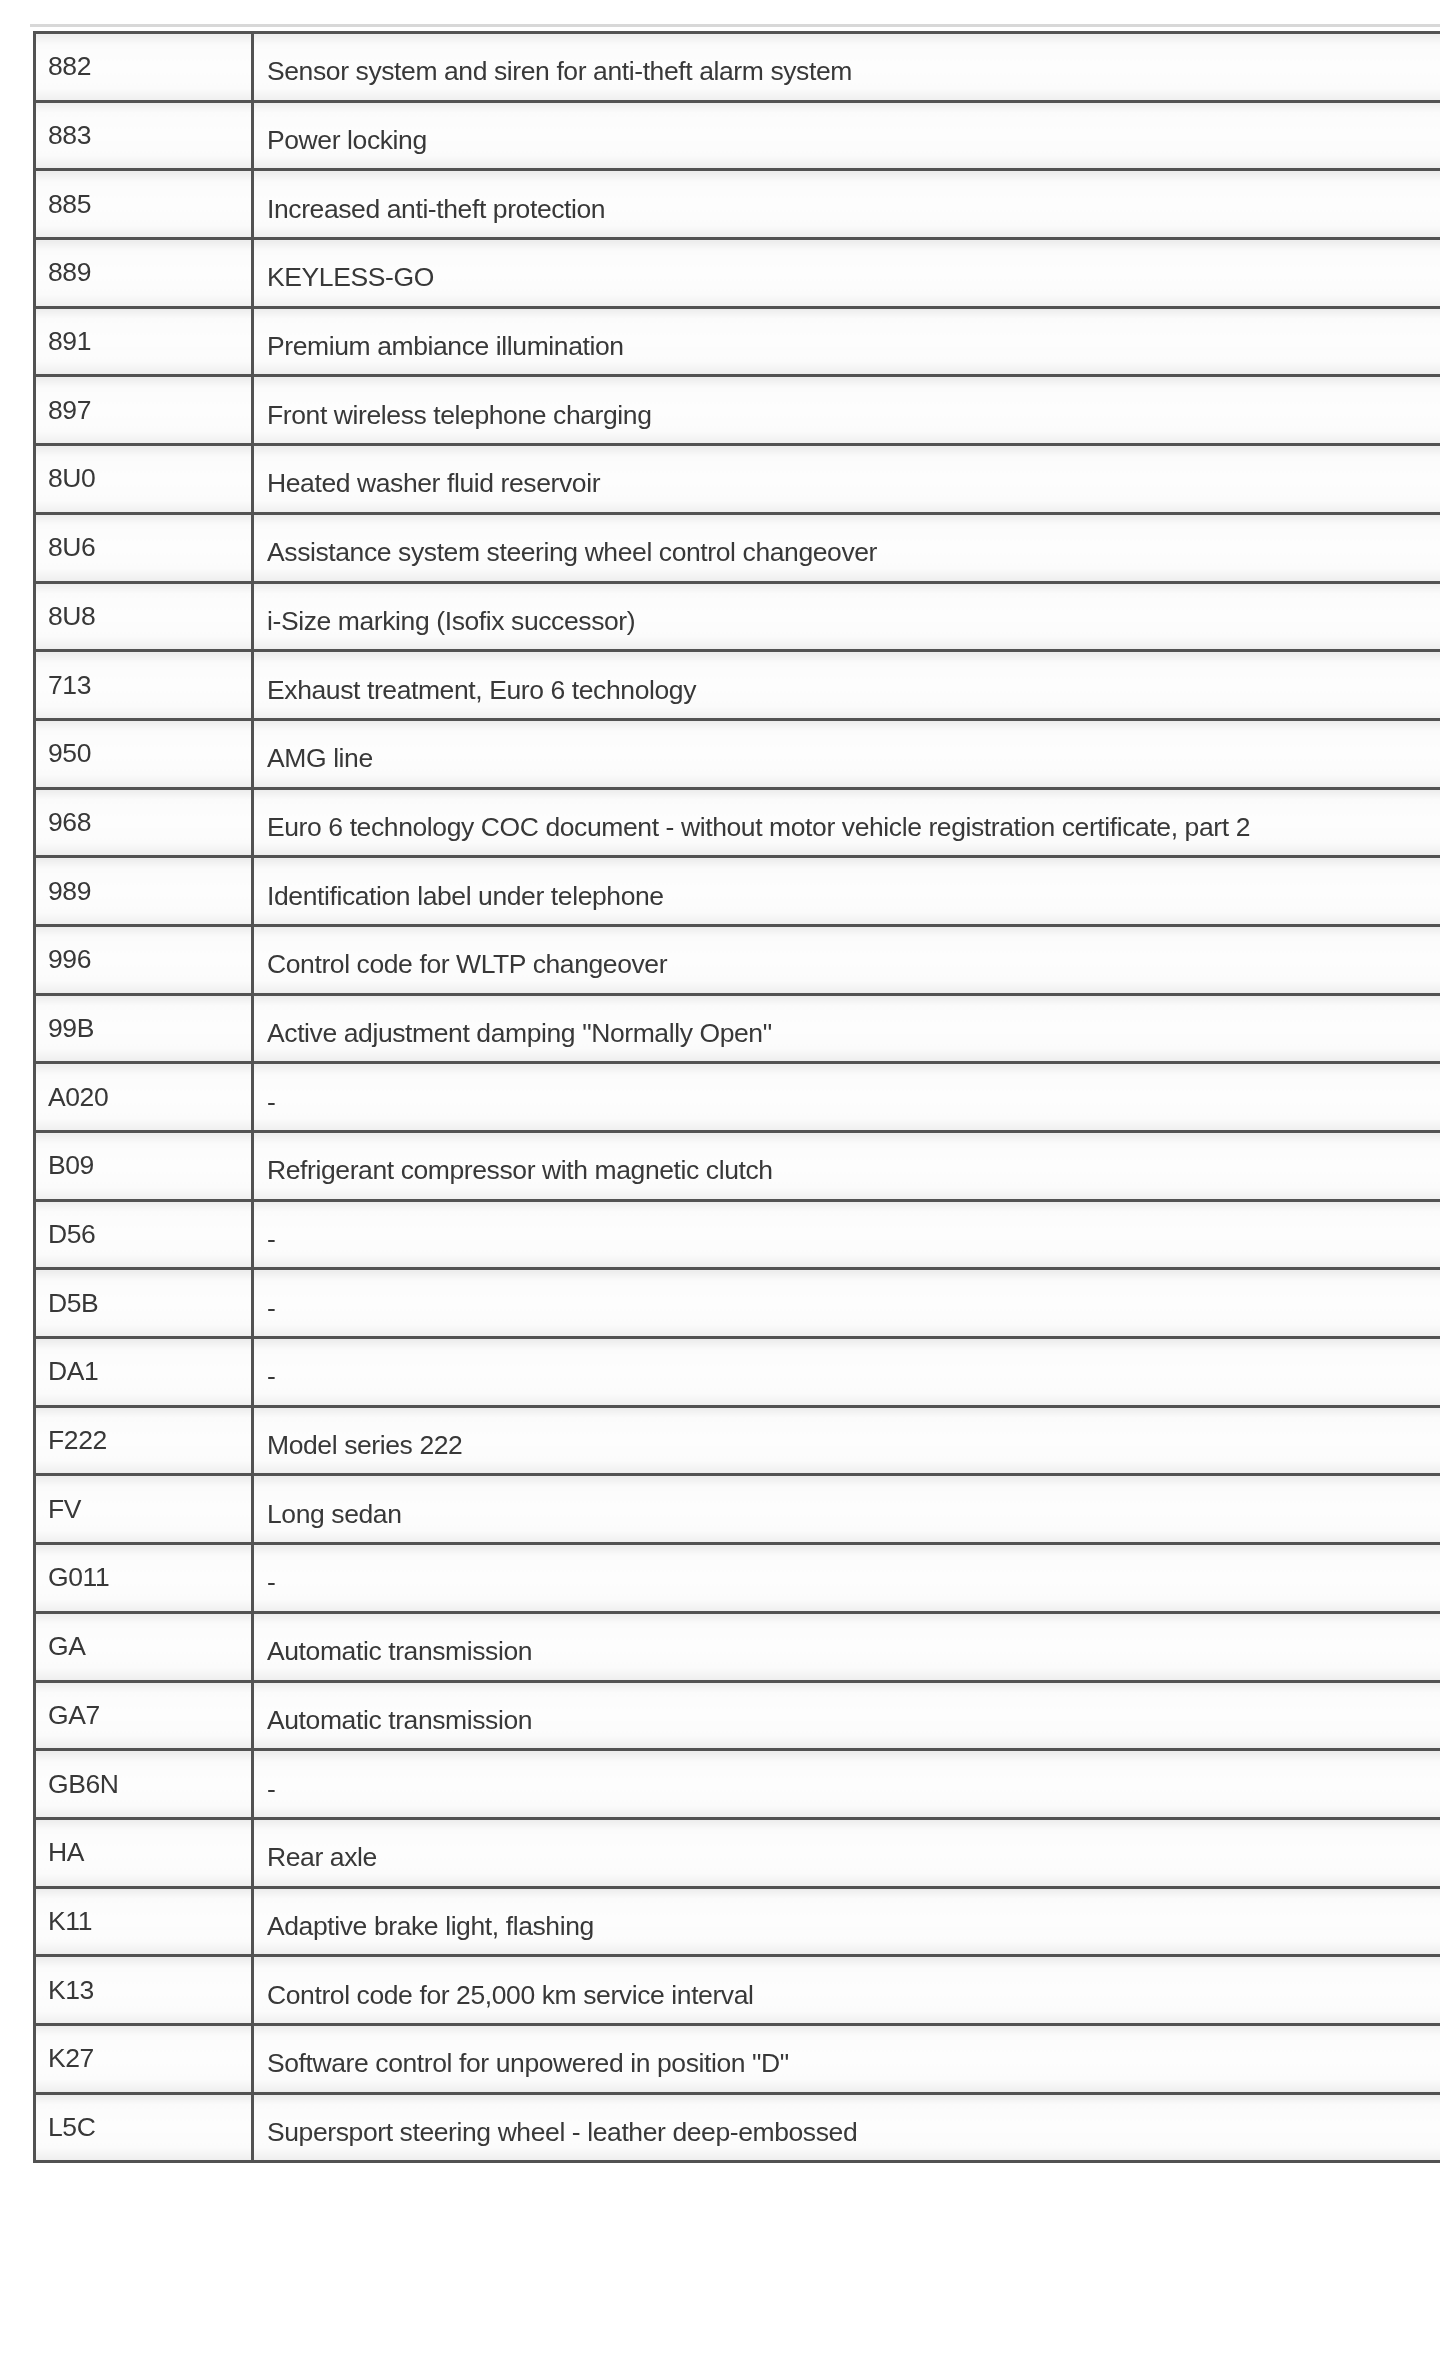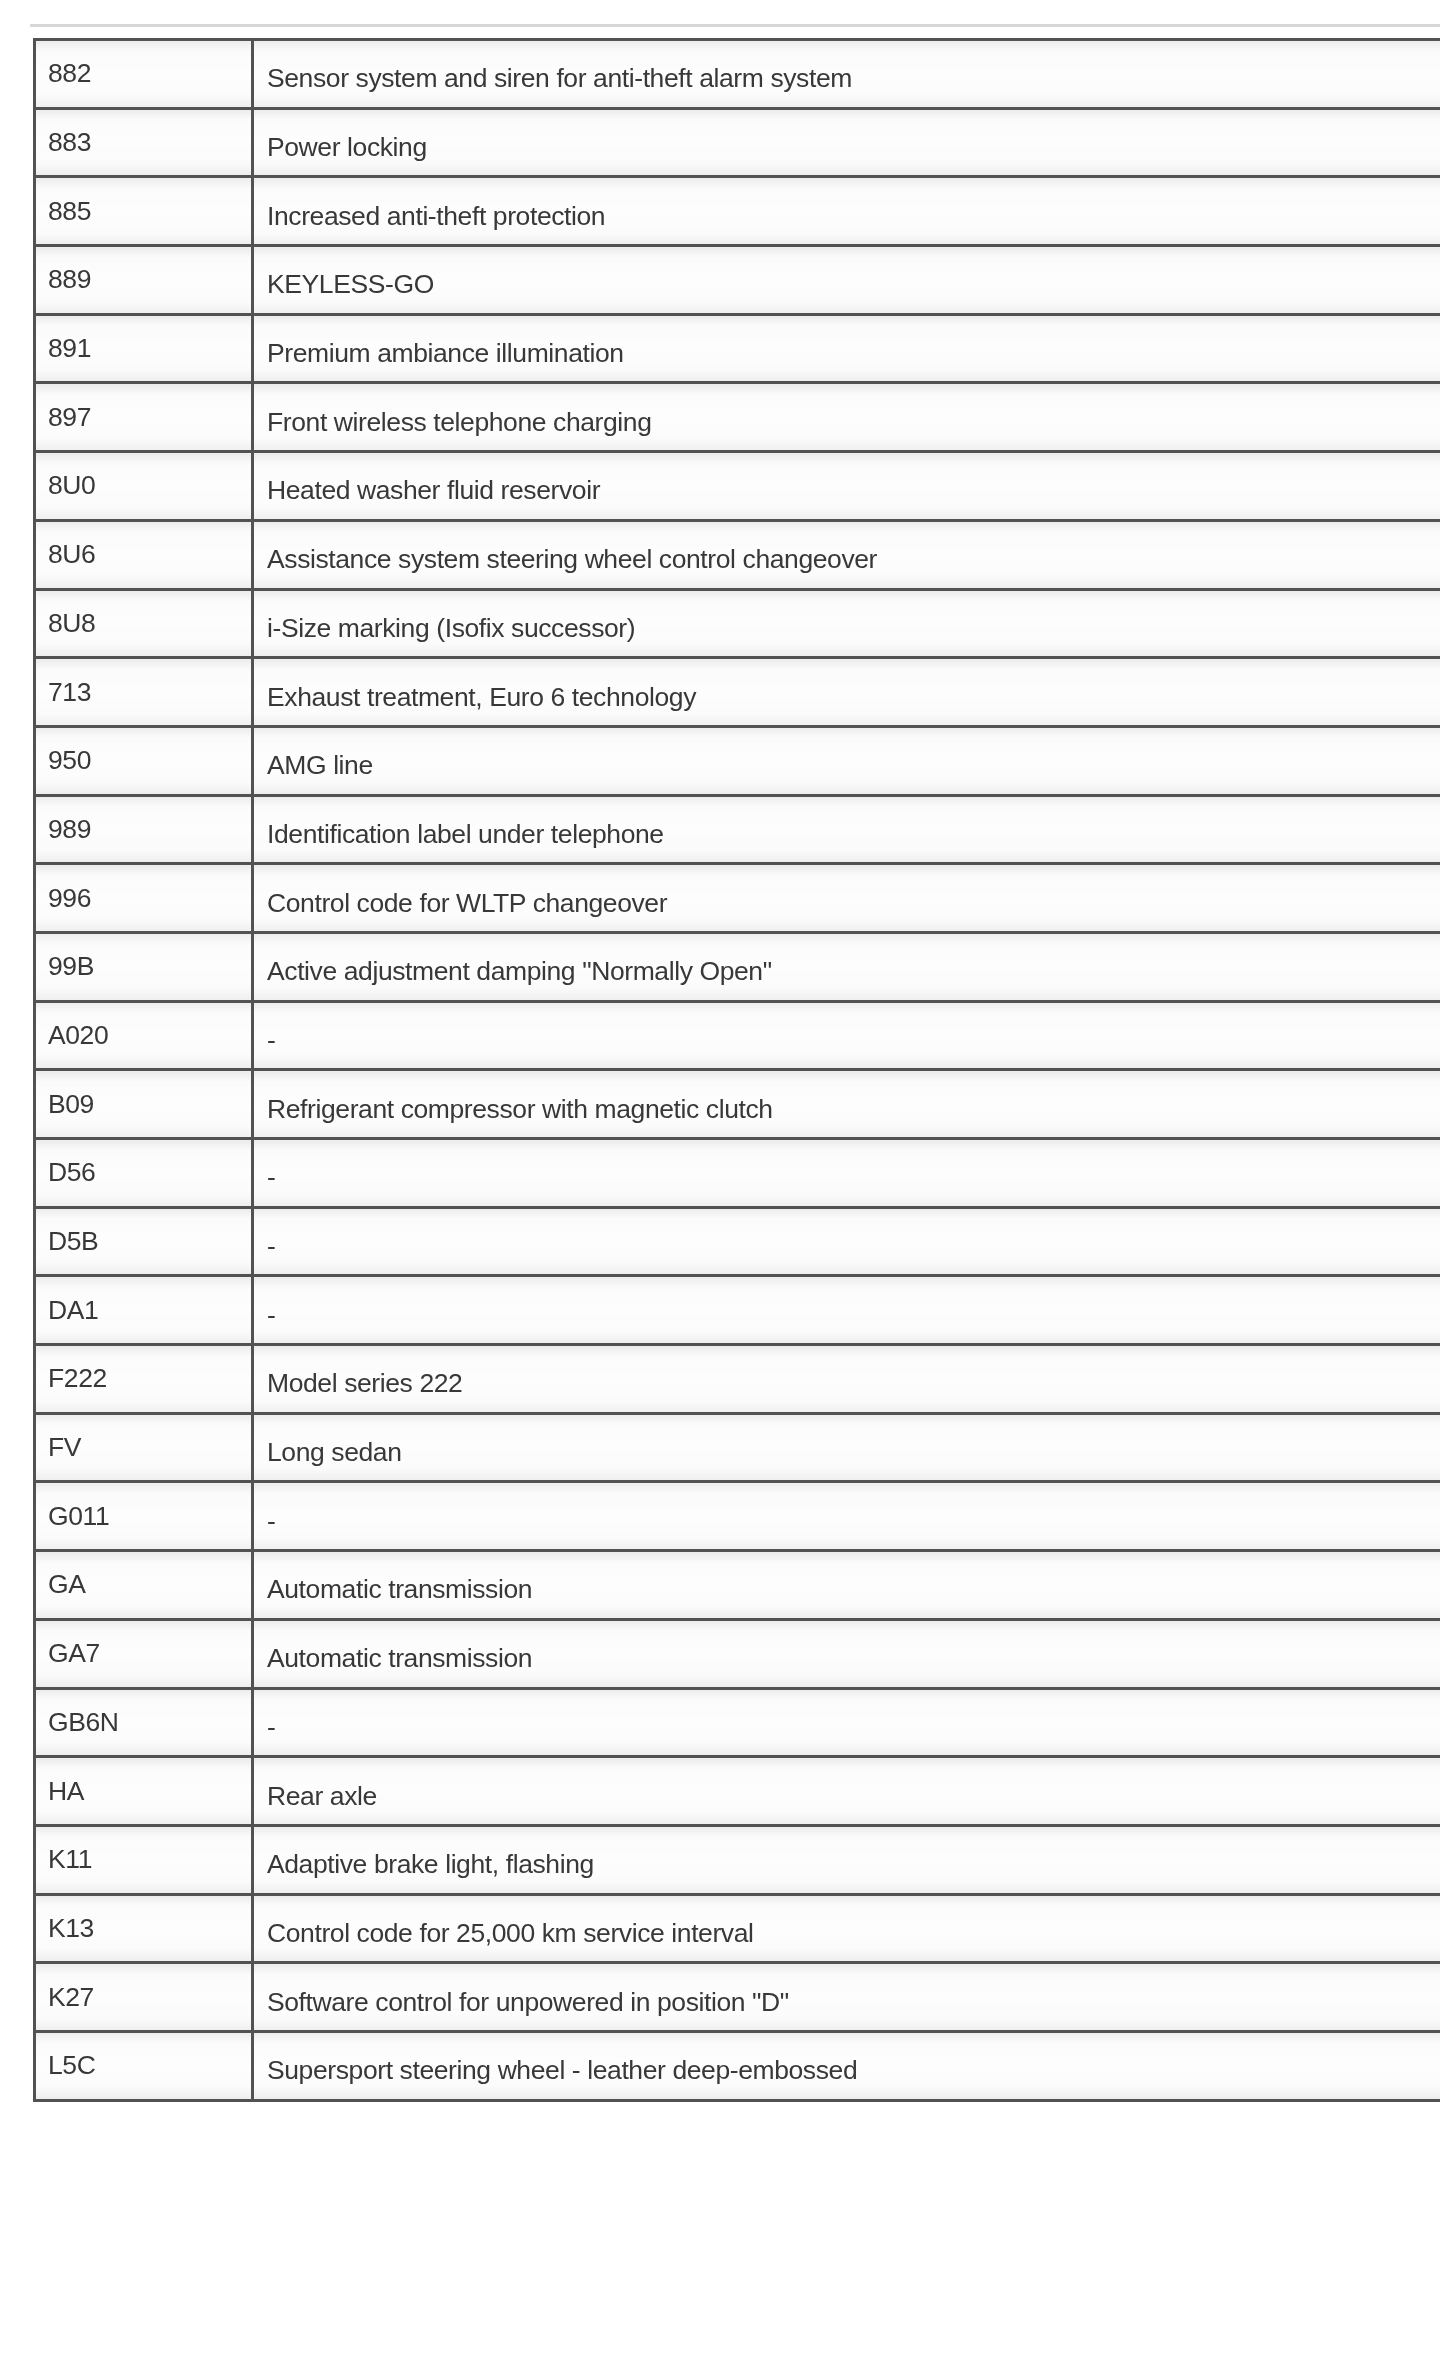--- a/index.html
+++ b/index.html
@@ -11,21 +11,21 @@
     position: relative;
     width: 1440px;
     height: 2368px;
     background: #ffffff;
     overflow: hidden;
     font-family: "Liberation Sans", sans-serif;
   }
   table.codes-table {
     position: absolute;
     left: 33px;
-    top: 38px;
+    top: 31px;
     width: 1407px;
     border-collapse: collapse;
     table-layout: fixed;
     filter: blur(0.35px);
   }
   table.codes-table, td {
     border: 3px solid #525252;
     border-right: none; 
   }
   td.code {
@@ -107,20 +107,24 @@
         </tr>
         <tr class="code-row">
           <td class="code">713</td>
           <td class="desc">Exhaust treatment, Euro 6 technology</td>
         </tr>
         <tr class="code-row">
           <td class="code">950</td>
           <td class="desc">AMG line</td>
         </tr>
         <tr class="code-row">
+          <td class="code">968</td>
+          <td class="desc">Euro 6 technology COC document - without motor vehicle registration certificate, part 2</td>
+        </tr>
+        <tr class="code-row">
           <td class="code">989</td>
           <td class="desc">Identification label under telephone</td>
         </tr>
         <tr class="code-row">
           <td class="code">996</td>
           <td class="desc">Control code for WLTP changeover</td>
         </tr>
         <tr class="code-row">
           <td class="code">99B</td>
           <td class="desc">Active adjustment damping "Normally Open"</td>

